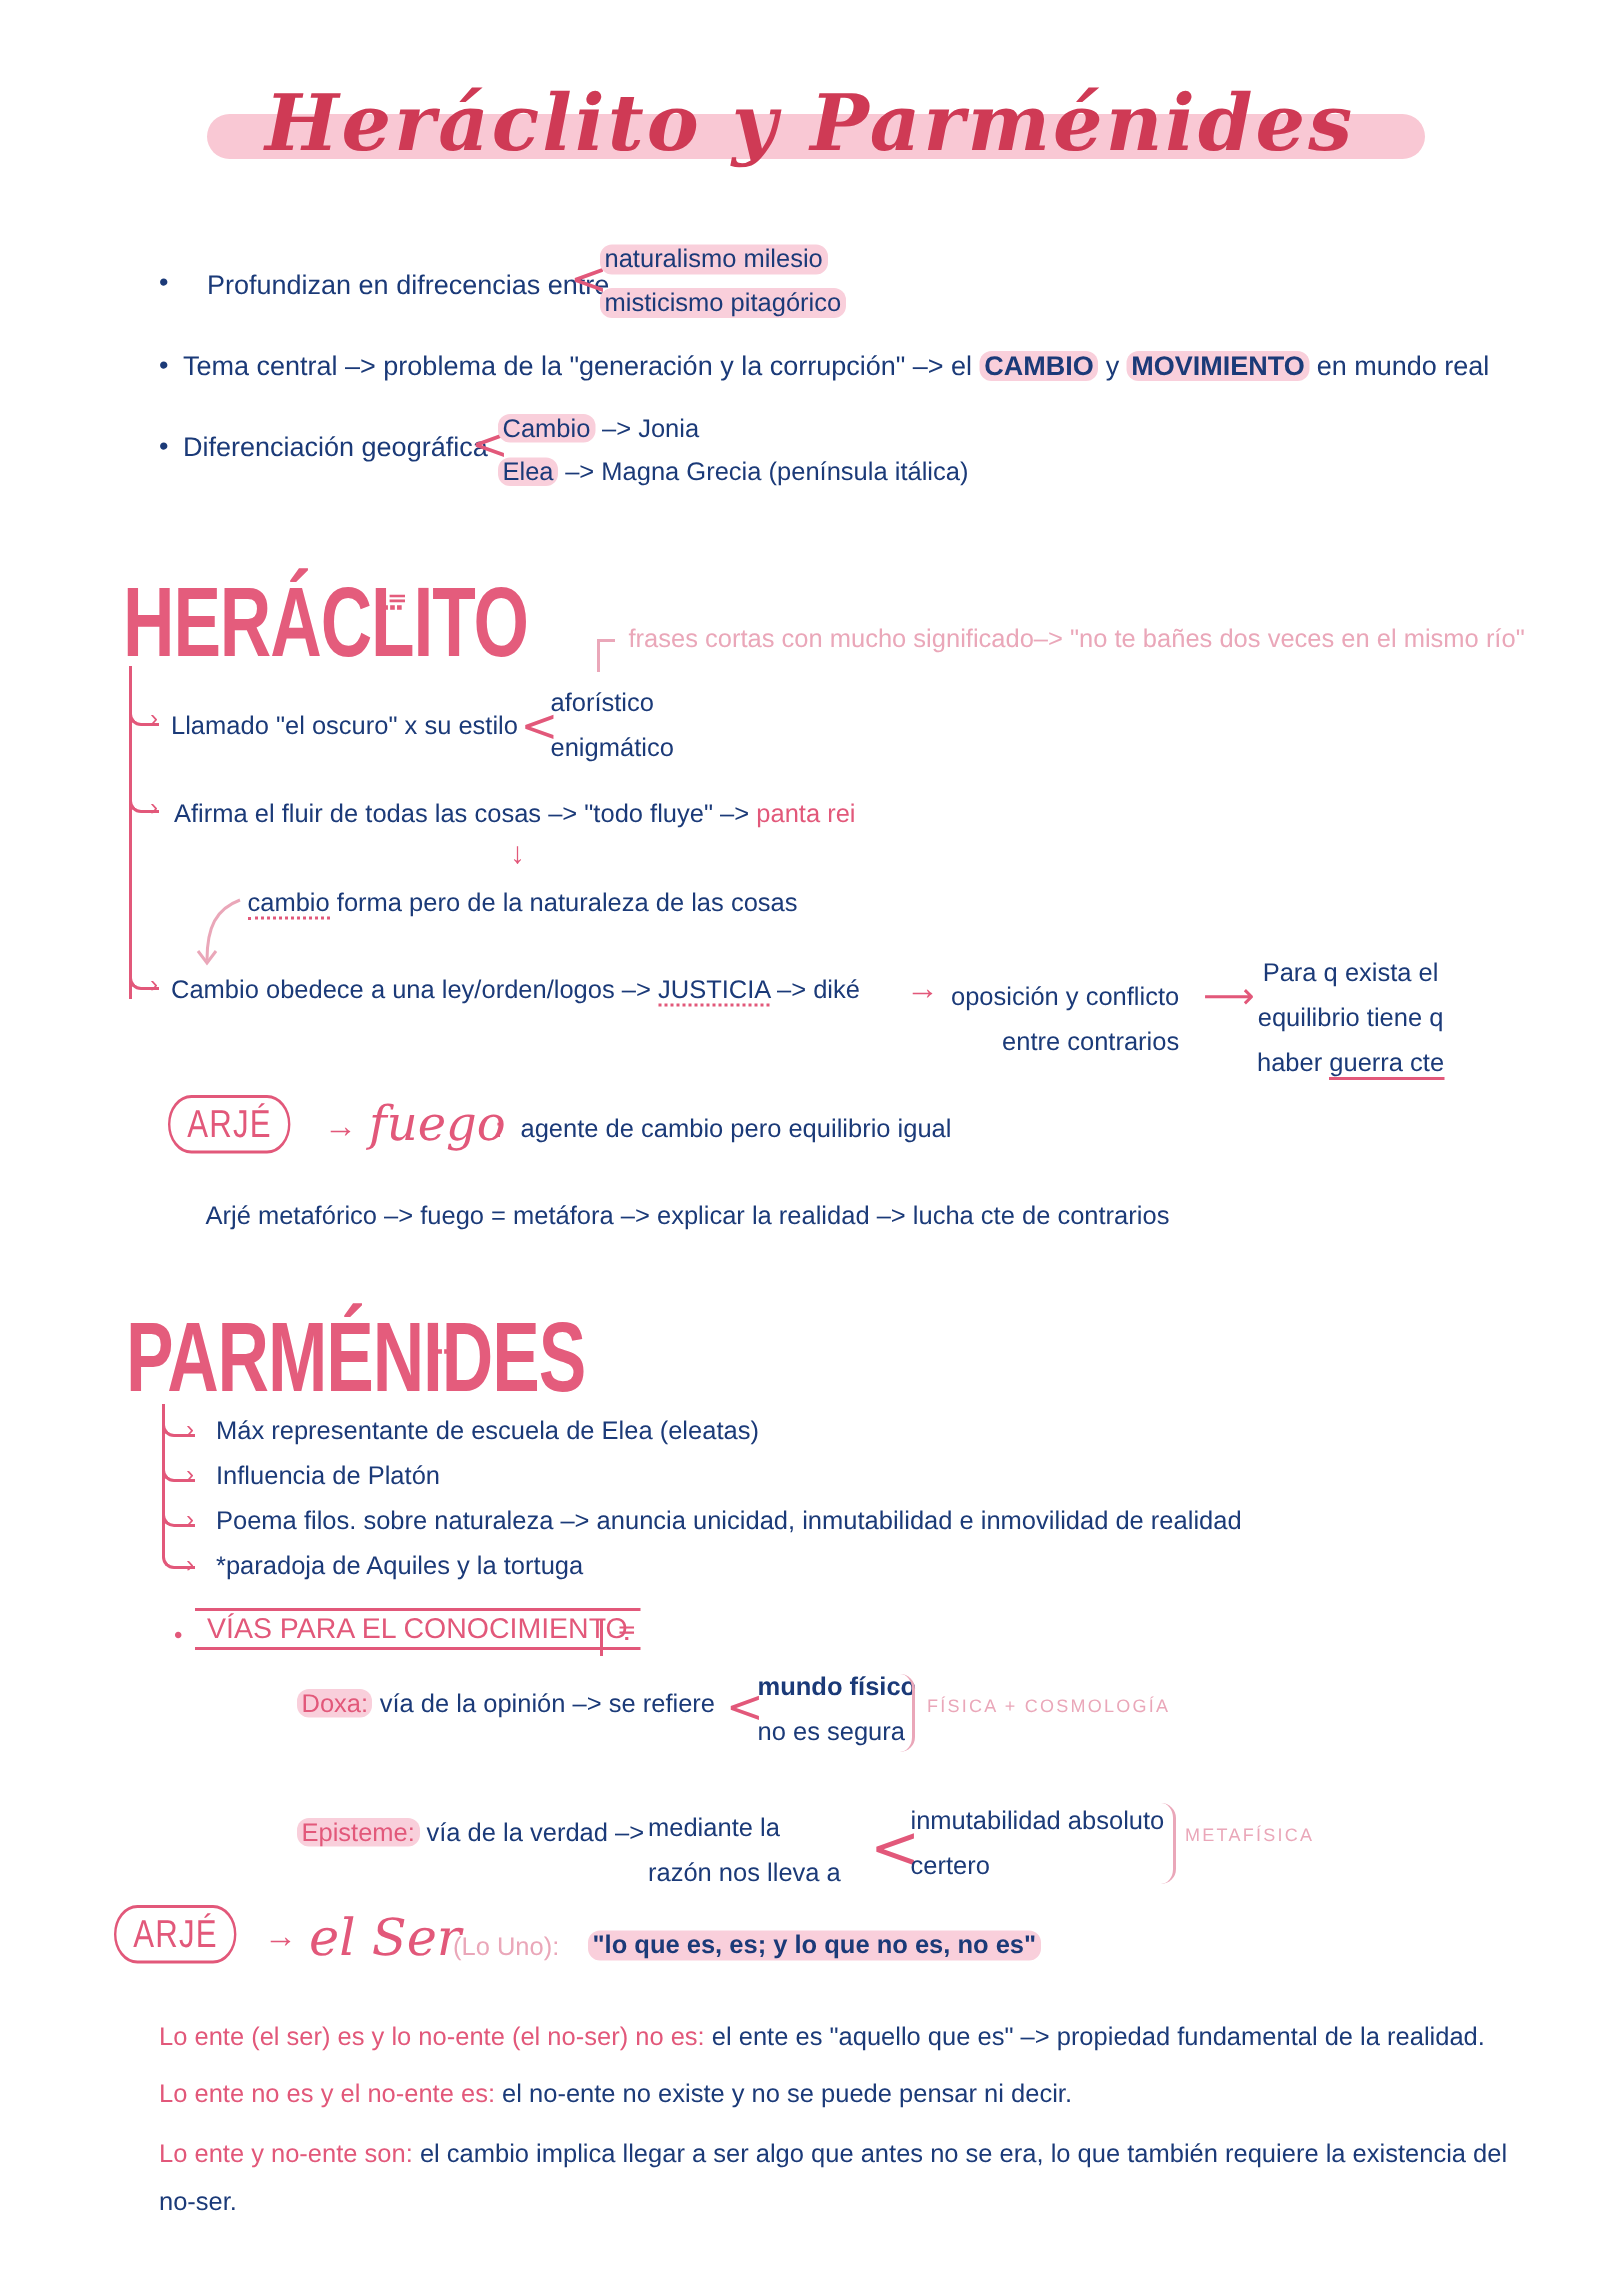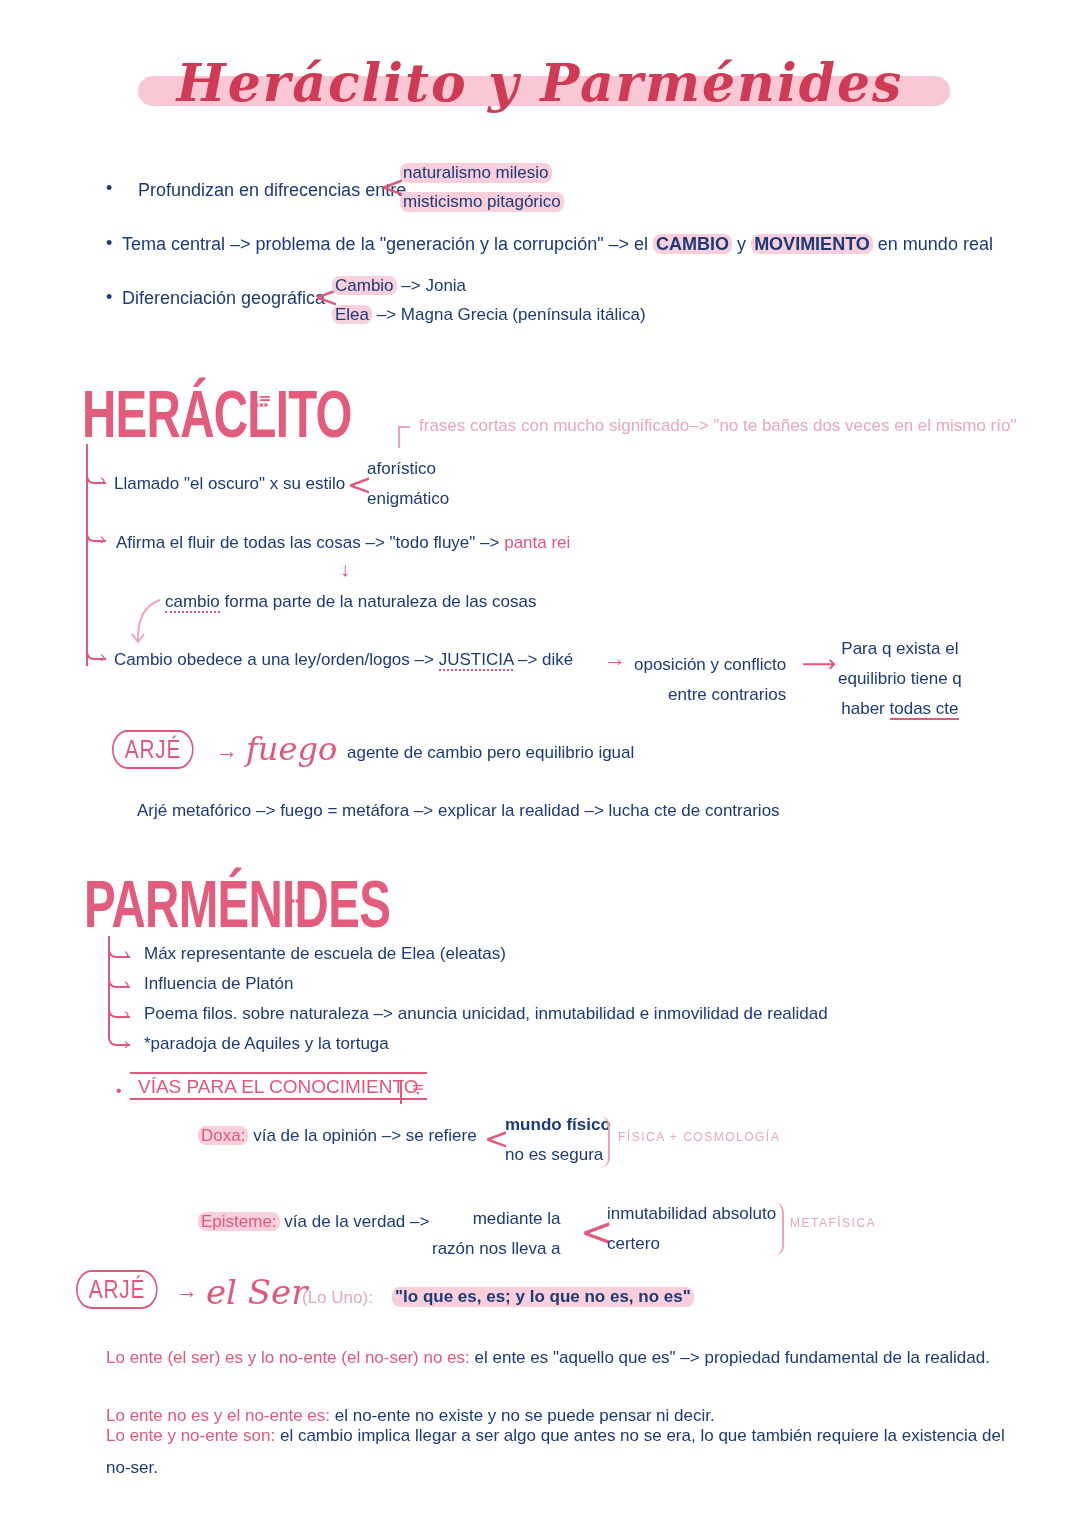--- a/index.html
+++ b/index.html
@@ -118,21 +118,21 @@
 <span class="abs t17 navy" style="left:367px; top:489px;">enigmático</span>
 
 <div class="abs t17 navy" style="left:116px; top:533px;">
   <span>Afirma el fluir de todas las cosas –&gt; "todo fluye" –&gt;</span>
   <span class="pink">panta rei</span>
 </div>
 <span class="abs pink" style="left:340px; top:558px; font-size:20px;">↓</span>
 
 <div class="abs t17 navy" style="left:165px; top:592px;">
   <span class="dotted">cambio</span>
-  <span>forma parte de la naturaleza de las cosas</span>
+  <span>forma pero de la naturaleza de las cosas</span>
 </div>
 <svg class="abs" style="left:126px; top:596px;" width="40" height="52">
   <path d="M34 4 C18 10, 12 22, 12 44" stroke="#eaa7b9" stroke-width="2" fill="none"></path>
   <path d="M6 38 L12 46 L18 38" stroke="#eaa7b9" stroke-width="2" fill="none"></path>
 </svg>
 
 <div class="abs t17 navy" style="left:114px; top:650px;">
   <span>Cambio obedece a una ley/orden/logos –&gt;</span>
   <span class="dotted">JUSTICIA</span>
   <span>–&gt; diké</span>
@@ -141,21 +141,21 @@
 <div class="abs t17 navy" style="left:634px; top:650px; text-align:right; line-height:30px;">
   <div>oposición y conflicto</div>
   <div>entre contrarios</div>
 </div>
 <span class="abs pink" style="left:802px; top:650px; font-size:24px;">⟶</span>
 <div class="abs t17 navy" style="left:838px; top:634px; text-align:center; line-height:30px;">
   <div>Para q exista el</div>
   <div>equilibrio tiene q</div>
   <div>
     <span>haber</span>
-    <span class="under">todas cte</span>
+    <span class="under">guerra cte</span>
   </div>
 </div>
 
 <div class="cloud" style="left:112px; top:730px;">ARJÉ</div>
 <span class="abs pink" style="left:216px; top:738px; font-size:22px;">→</span>
 <span class="script" style="left:246px; top:730px; font-size:32px;">fuego</span>
 <span class="abs pink" style="left:330px; top:742px; font-size:18px;">:</span>
 <span class="abs t17 navy" style="left:347px; top:743px;">agente de cambio pero equilibrio igual</span>
 
 <span class="abs t17 navy" style="left:137px; top:801px;">Arjé metafórico –&gt; fuego = metáfora –&gt; explicar la realidad –&gt; lucha cte de contrarios</span>
@@ -190,41 +190,41 @@
 <span class="brace" style="left:484px; top:1124px;">&lt;</span>
 <span class="abs t17 navy" style="left:505px; top:1115px;font-weight:bold;">mundo físico</span>
 <span class="abs t17 navy" style="left:505px; top:1145px;">no es segura</span>
 <div class="rbrace" style="left:600px; top:1116px; height:52px;"></div>
 <span class="abs smallcaps" style="left:618px; top:1130px;">FÍSICA + COSMOLOGÍA</span>
 
 <div class="abs t17 navy" style="left:198px; top:1212px;">
   <span class="pink hl">Episteme:</span>
   <span>vía de la verdad –&gt;</span>
 </div>
-<div class="abs t17 navy" style="left:432px; top:1204px; text-align:right; line-height:30px;">
+<div class="abs t17 navy" style="left:432px; top:1204px; text-align:left; line-height:30px;">
   <div>mediante la</div>
   <div>razón nos lleva a</div>
 </div>
 <span class="brace" style="left:580px; top:1212px; font-size:40px;">&lt;</span>
 <span class="abs t17 navy" style="left:607px; top:1204px;">inmutabilidad absoluto</span>
 <span class="abs t17 navy" style="left:607px; top:1234px;">certero</span>
 <div class="rbrace" style="left:774px; top:1202px; height:54px;"></div>
 <span class="abs smallcaps" style="left:790px; top:1216px;">METAFÍSICA</span>
 
 <div class="cloud" style="left:76px; top:1270px;">ARJÉ</div>
 <span class="abs pink" style="left:176px; top:1278px; font-size:22px;">→</span>
 <span class="script" style="left:206px; top:1272px; font-size:34px;">el Ser</span>
 <span class="abs lightpink" style="left:302px; top:1288px; font-size:17px;">(Lo Uno):</span>
 <span class="abs t17 navy hl" style="left:392px; top:1287px; font-weight:bold;">"lo que es, es; y lo que no es, no es"</span>
 
 <div class="abs t17" style="left:106px; top:1348px;">
   <span class="pink">Lo ente (el ser) es y lo no-ente (el no-ser) no es:</span>
   <span class="navy">el ente es "aquello que es" –&gt; propiedad fundamental de la realidad.</span>
 </div>
-<div class="abs t17" style="left:106px; top:1386px;margin-top:20px;">
+<div class="abs t17" style="left:106px; top:1386px;">
   <span class="pink">Lo ente no es y el no-ente es:</span>
   <span class="navy">el no-ente no existe y no se puede pensar ni decir.</span>
 </div>
 <div class="abs t17" style="left:106px; top:1426px;">
   <span class="pink">Lo ente y no-ente son:</span>
   <span class="navy">el cambio implica llegar a ser algo que antes no se era, lo que también requiere la existencia del</span>
 </div>
 <span class="abs t17 navy" style="left:106px; top:1458px;">no-ser.</span>
 
 </body></html>

